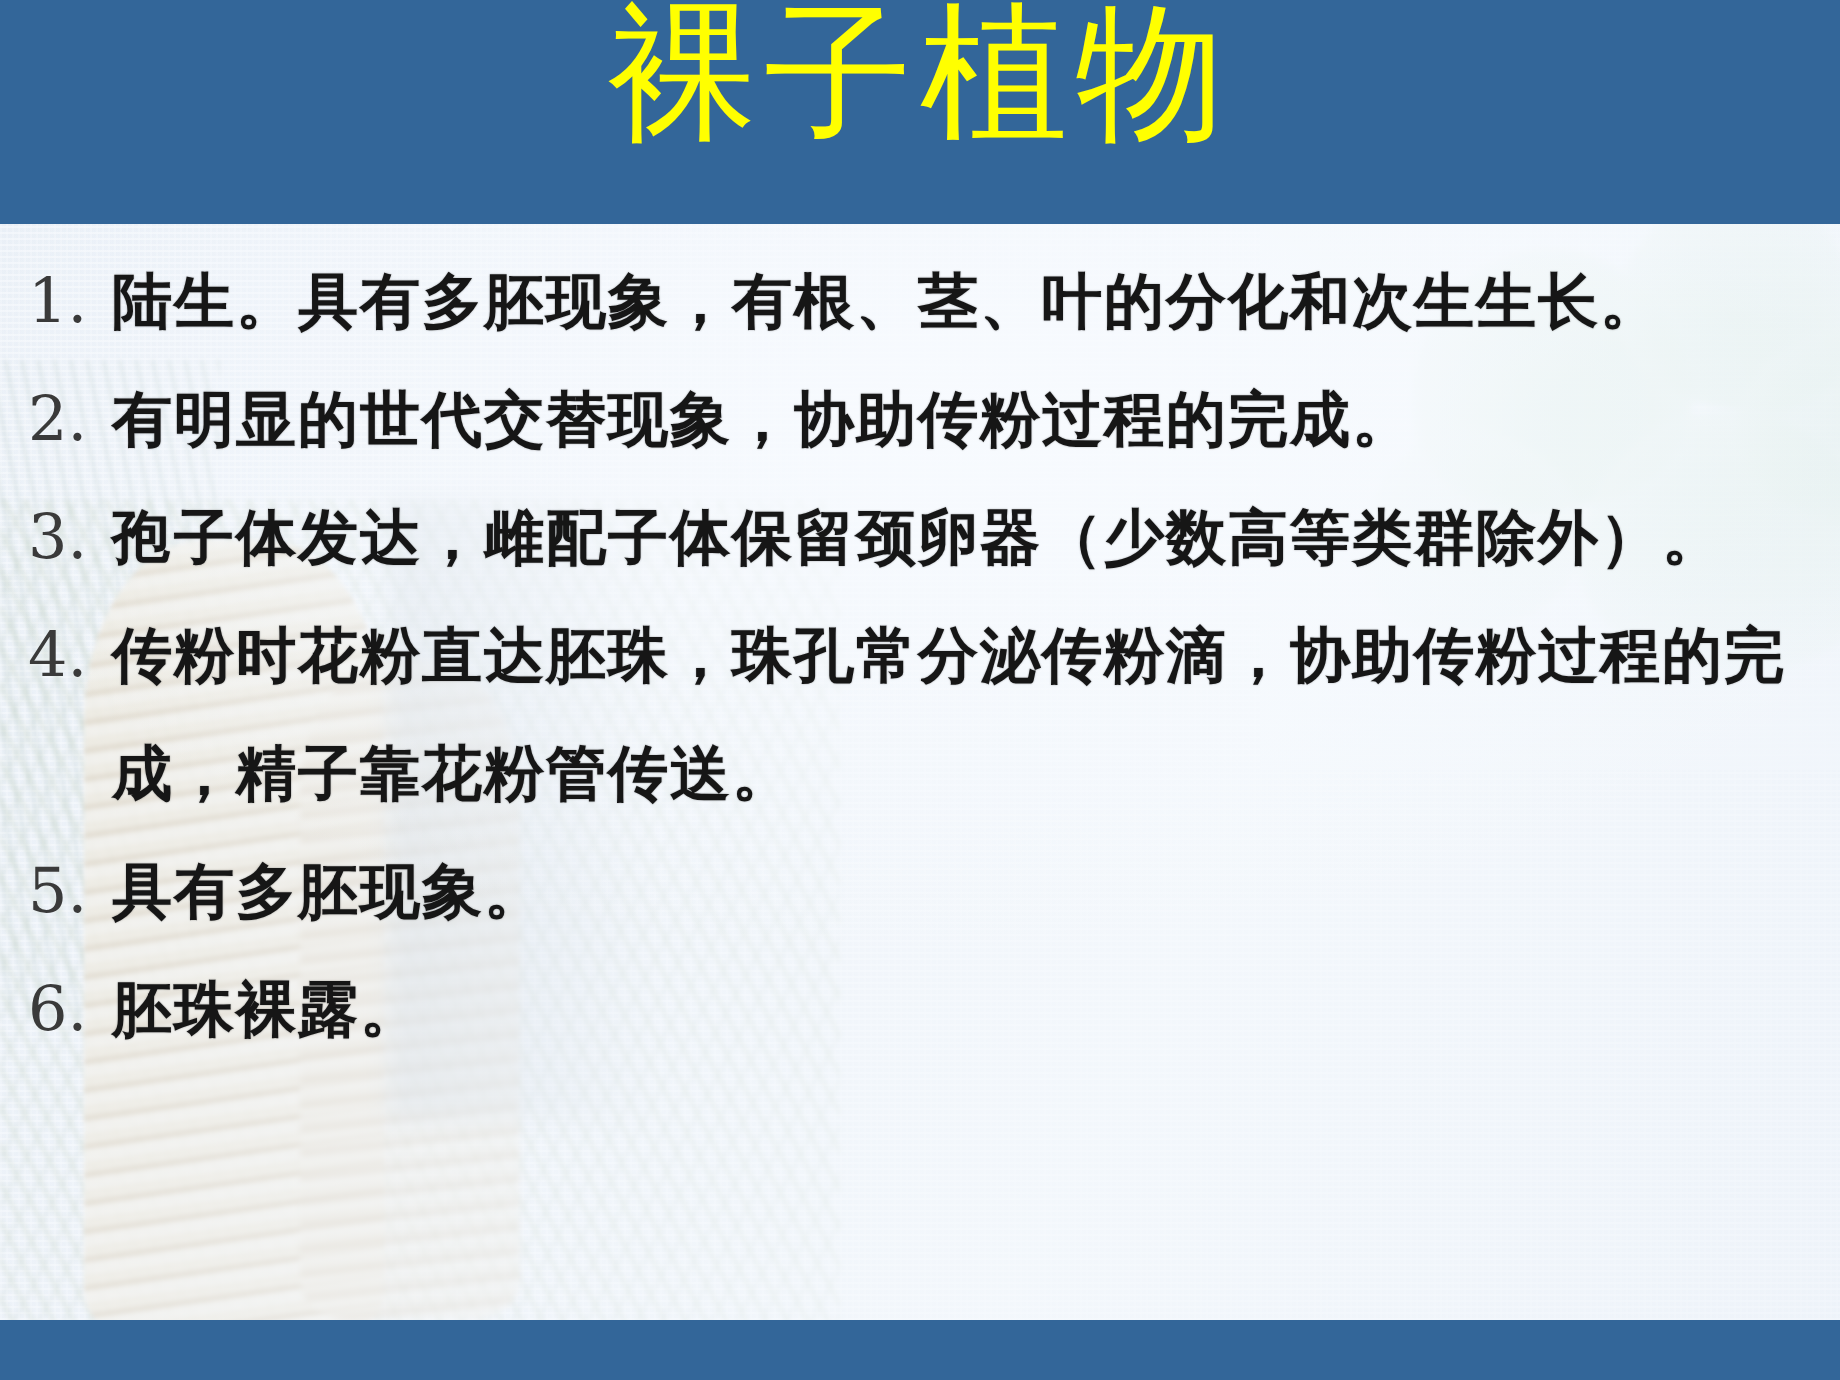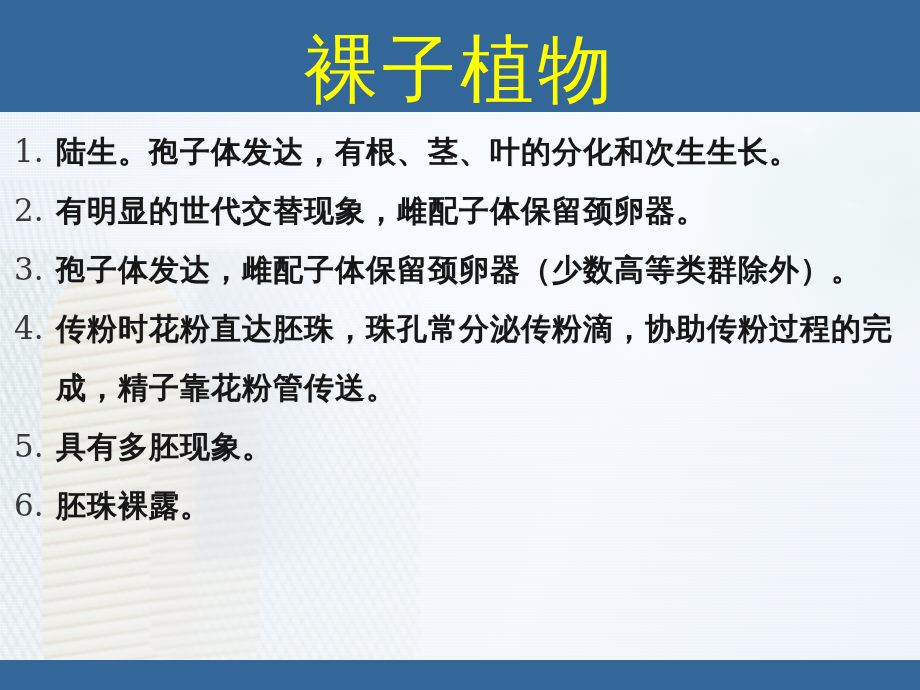--- a/index.html
+++ b/index.html
@@ -149,21 +149,21 @@
   }
 
   
   .header-band {
     position: absolute;
     left: 0; top: 0;
     width: 920px; height: 112px;
     background: #336699;
     z-index: 5;
     display: flex;
-    align-items: flex-end;
+    align-items: flex-start;
     justify-content: center;
   }
   .slide-title {
     font-family: "DejaVu Serif", "Liberation Serif", serif;
     font-size: 74px;
     line-height: 1;
     color: #ffff00;
     letter-spacing: 4px;
     white-space: nowrap;
     padding-bottom: 6px;
@@ -255,26 +255,26 @@
 
   <div class="header-band">
     <div class="slide-title">裸子植物</div>
   </div>
 
   <div class="content">
     <ol class="bullet-list">
 
       <li class="bullet-item tall">
         <span class="bullet-num">1.</span>
-        <span class="bullet-text">陆生。孢子体发达，有根、茎、叶的分化和次生生长。</span>
+        <span class="bullet-text">陆生。具有多胚现象，有根、茎、叶的分化和次生生长。</span>
       </li>
 
       <li class="bullet-item">
         <span class="bullet-num">2.</span>
-        <span class="bullet-text">有明显的世代交替现象，雌配子体保留颈卵器。</span>
+        <span class="bullet-text">有明显的世代交替现象，协助传粉过程的完成。</span>
       </li>
 
       <li class="bullet-item tall">
         <span class="bullet-num">3.</span>
         <span class="bullet-text">孢子体发达，雌配子体保留颈卵器（少数高等类群除外）。</span>
       </li>
 
       <li class="bullet-item tall">
         <span class="bullet-num">4.</span>
         <span class="bullet-text">传粉时花粉直达胚珠，珠孔常分泌传粉滴，协助传粉过程的完成，精子靠花粉管传送。</span>

